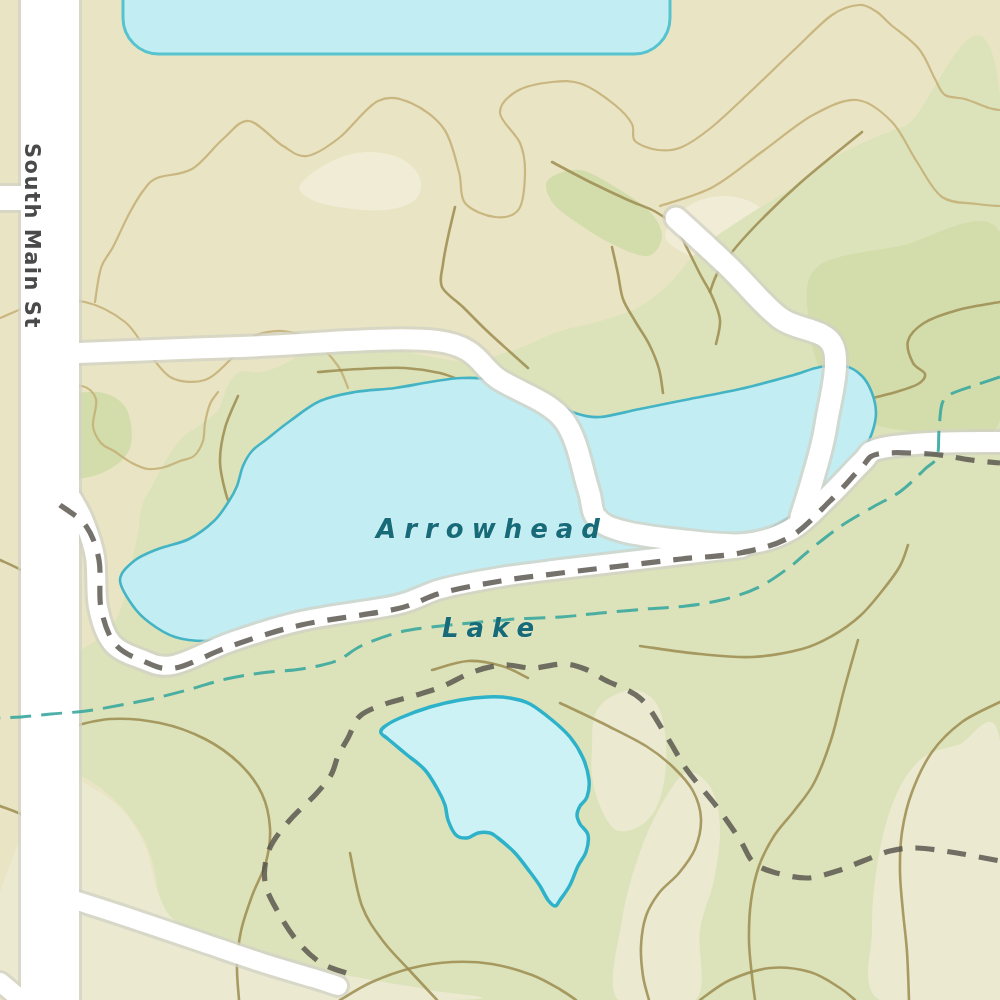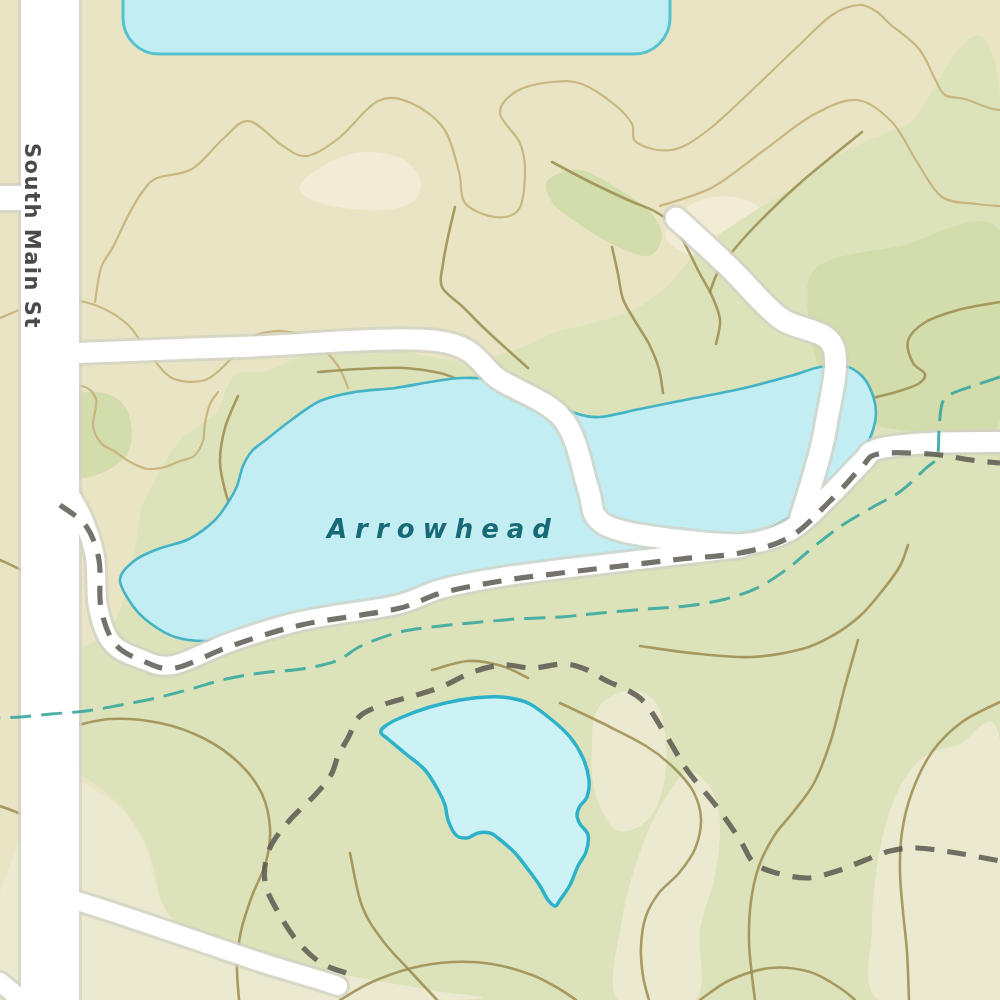--- a/index.html
+++ b/index.html
@@ -10,21 +10,21 @@
   .map-viewport svg{position:absolute;left:0;top:0;}
   .map-label{position:absolute;pointer-events:none;white-space:pre;}
   .street-label{
     left:20px;top:143px;
     writing-mode:vertical-rl;
     font-size:21px;font-weight:700;letter-spacing:1.5px;
     color:#4a4a4a;
     text-shadow:0 0 2px rgba(255,255,255,.85),0 0 4px rgba(255,255,255,.6);
   }
   .lake-label{
-    left:327px;top:447px;width:330px;
+    left:327px;top:447px;width:330px;text-align:center;
     font-size:26px;font-style:italic;font-weight:600;
     letter-spacing:8px;line-height:33px;color:#176b78;
     text-shadow:0 0 2px rgba(255,255,255,.45);
   }
   .lake-label div{white-space:nowrap;}
 </style>
 </head>
 <body>
 
 <div class="map-viewport">
@@ -95,14 +95,15 @@
       <g>
         <path d="M60,505C64.3,508.5 79.5,516.8 86,526C92.5,535.2 96.5,546.3 99,560C101.5,573.7 98.3,594.0 101,608C103.7,622.0 108.0,635.2 115,644C122.0,652.8 133.0,657.0 143,661C153.0,665.0 160.3,670.5 175,668C189.7,665.5 210.0,653.2 231,646C252.0,638.8 273.5,631.2 301,625C328.5,618.8 372.7,614.3 396,609C419.3,603.7 423.5,597.7 441,593C458.5,588.3 481.0,584.3 501,581C521.0,577.7 541.0,575.5 561,573C581.0,570.5 601.0,568.3 621,566C641.0,563.7 661.2,561.2 681,559C700.8,556.8 721.8,556.7 740,553C758.2,549.3 775.0,545.7 790,537C805.0,528.3 818.2,512.5 830,501C841.8,489.5 853.0,475.8 861,468C869.0,460.2 866.5,456.3 878,454C889.5,451.7 914.5,453.0 930,454C945.5,455.0 959.3,458.5 971,460C982.7,461.5 995.2,462.5 1000,463" fill="none" stroke="#55534b" stroke-width="5.2" stroke-dasharray="19 13" stroke-linecap="butt" stroke-opacity="0.82"></path>
         <path d="M346,973C341.8,971.3 329.0,968.2 321,963C313.0,957.8 305.2,950.5 298,942C290.8,933.5 283.5,922.0 278,912C272.5,902.0 266.5,892.3 265,882C263.5,871.7 265.0,860.2 269,850C273.0,839.8 281.2,830.3 289,821C296.8,811.7 309.0,801.7 316,794C323.0,786.3 327.3,781.3 331,775C334.7,768.7 335.2,762.2 338,756C340.8,749.8 344.3,744.7 348,738C351.7,731.3 353.8,721.7 360,716C366.2,710.3 376.2,707.3 385,704C393.8,700.7 403.7,698.8 413,696C422.3,693.2 431.0,691.0 441,687C451.0,683.0 462.7,675.7 473,672C483.3,668.3 493.0,665.7 503,665C513.0,664.3 523.0,668.2 533,668C543.0,667.8 554.3,663.8 563,664C571.7,664.2 578.0,666.3 585,669C592.0,671.7 595.7,675.0 605,680C614.3,685.0 630.7,689.5 641,699C651.3,708.5 659.3,725.2 667,737C674.7,748.8 678.7,758.3 687,770C695.3,781.7 708.2,795.3 717,807C725.8,818.7 734.0,830.8 740,840C746.0,849.2 747.5,856.7 753,862C758.5,867.3 764.0,869.3 773,872C782.0,874.7 796.3,878.2 807,878C817.7,877.8 827.7,873.8 837,871C846.3,868.2 854.2,864.3 863,861C871.8,857.7 881.0,853.2 890,851C899.0,848.8 905.8,847.7 917,848C928.2,848.3 943.2,850.8 957,853C970.8,855.2 992.8,859.7 1000,861" fill="none" stroke="#55534b" stroke-width="5.2" stroke-dasharray="19 13" stroke-linecap="butt" stroke-opacity="0.82"></path>
       </g>
     </svg>
 
   <div class="map-label street-label" style="color: rgb(74, 74, 74);">South Main St</div>
 
   <div class="map-label lake-label" style="color: rgb(23, 107, 120);">
     <div>Arrowhead</div>
+    <div>Lake</div>
   </div>
 </div>
 
 </body></html>

